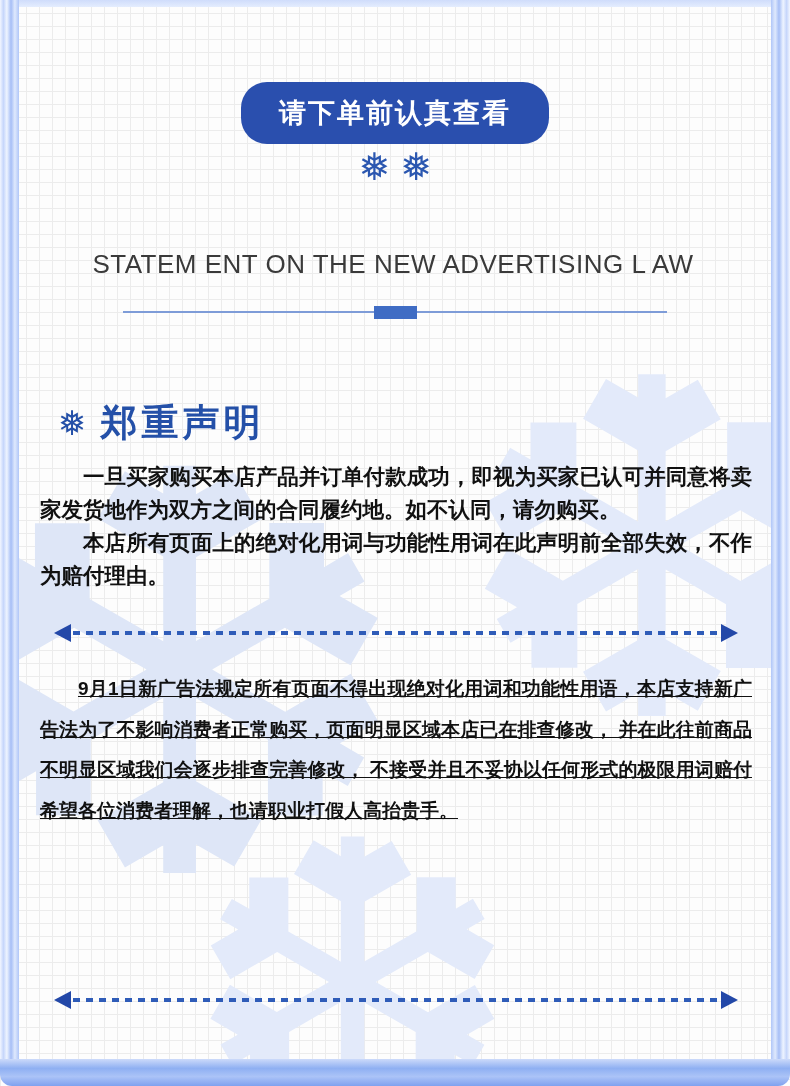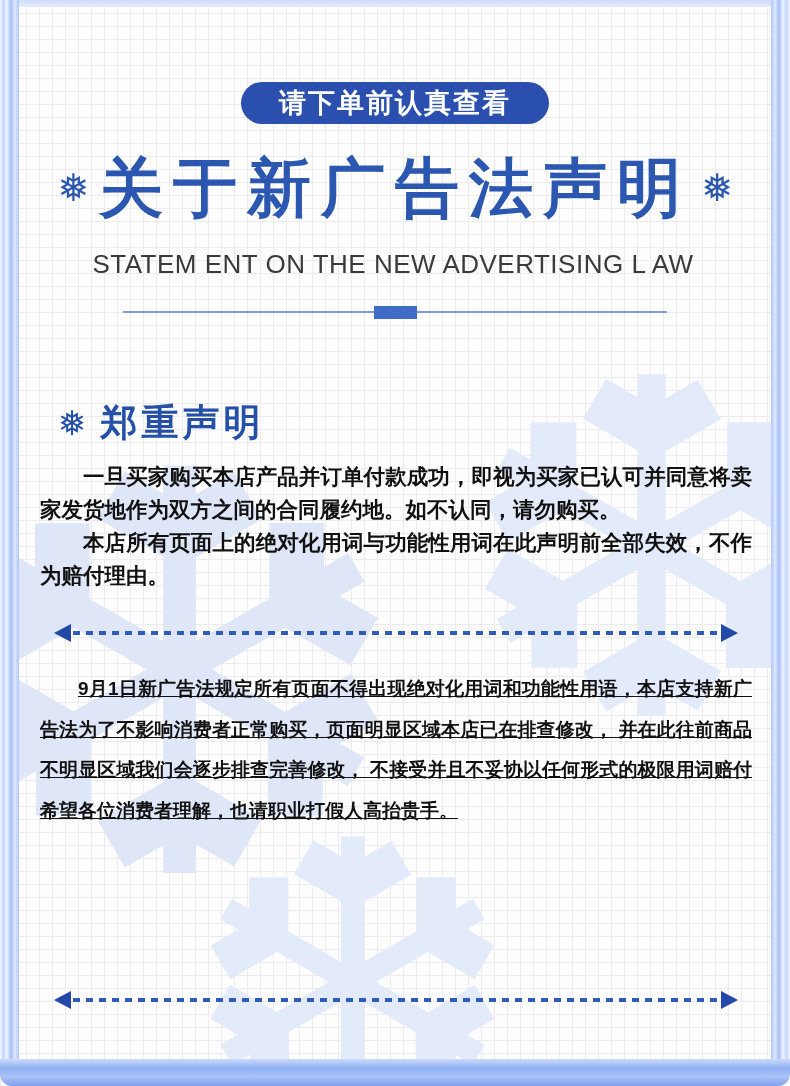--- a/index.html
+++ b/index.html
@@ -49,21 +49,21 @@
   .wm-2{font-size:470px;left:455px;top:320px;color:#e3eafa;}
   .wm-3{font-size:400px;left:185px;top:790px;color:#e3eafa;}
 
   .content{position:absolute;inset:0;z-index:3;}
 
   
   .banner-pill{
     position:absolute;top:82px;left:50%;transform:translateX(-50%);
     background:#2a4fae;color:#ffffff;
     font-size:27px;font-weight:bold;letter-spacing:2px;
-    padding:3px 38px;border-radius:26px;white-space:nowrap;
+    padding:13px 38px;border-radius:26px;white-space:nowrap;
   }
   .title-row{
     position:absolute;top:148px;left:0;right:0;
     display:flex;align-items:center;justify-content:center;gap:10px;
     color:#2b57b0;
   }
   .title-snowflake{font-size:38px;line-height:1;font-family:"DejaVu Sans",sans-serif;}
   .page-title{
     font-size:64px;font-weight:bold;letter-spacing:10px;line-height:1.25;
     white-space:nowrap;
@@ -138,21 +138,20 @@
   <div class="edge edge-right"></div>
   <div class="edge edge-top"></div>
   <div class="edge edge-bottom"></div>
 
   <div class="content">
 
     <div class="banner-pill">请下单前认真查看</div>
 
     <div class="title-row">
       <span class="title-snowflake">❅</span>
-      <span class="page-title">关于新广告法声明</span>
       <span class="title-snowflake">❅</span>
     </div>
 
     <div class="subtitle">STATEM ENT ON THE NEW ADVERTISING L AW</div>
 
     <div class="title-divider">
       <div class="line"></div>
       <div class="rect"></div>
     </div>
 

